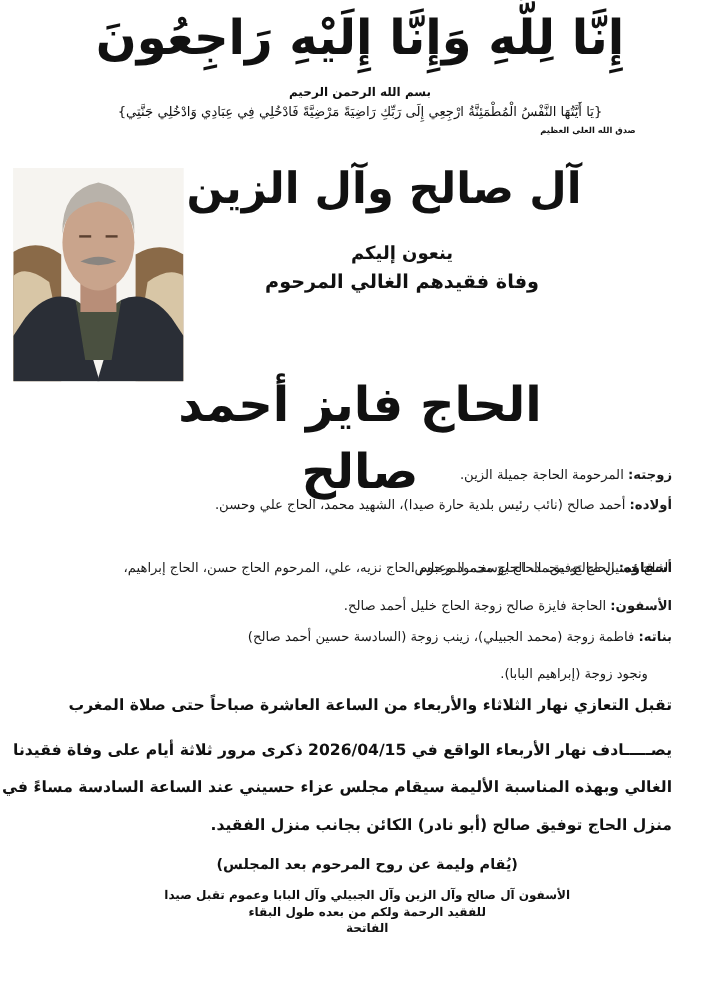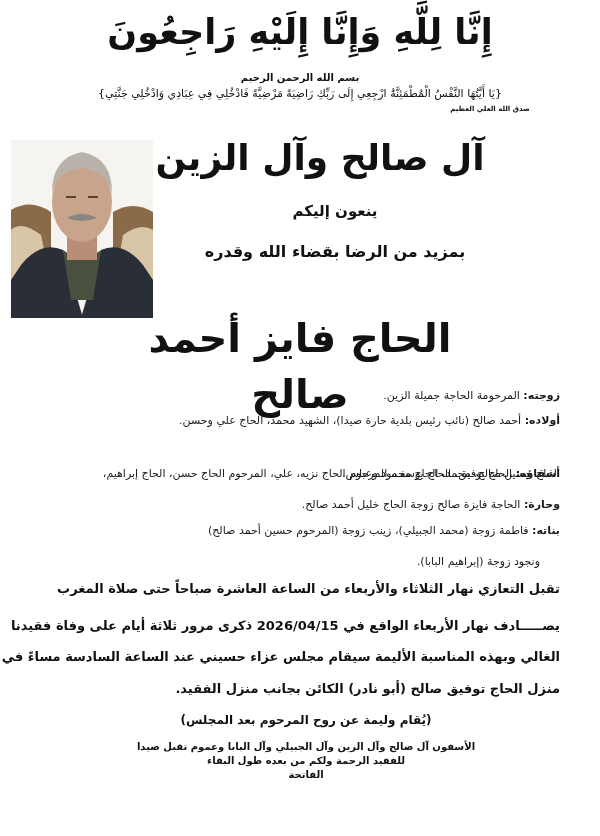--- a/index.html
+++ b/index.html
@@ -4,21 +4,21 @@
   <style>
     html, body { margin: 0; padding: 0; background: #ffffff; }
     body {
       width: 600px; height: 836px; position: relative; overflow: hidden;
       font-family: "DejaVu Sans", "Liberation Sans", sans-serif;
       color: #111111;
     }
     .abs { position: absolute; }
     .center { text-align: center; left: 0; right: 0; }
     .verse-title {
-      top: 4px; font-size: 35px; font-weight: bold; line-height: 56px;
+      top: 4px; font-size: 40px; font-weight: bold; line-height: 56px;
       letter-spacing: 1px;
     }
     .bismillah { top: 70px; font-size: 10px; font-weight: bold; line-height: 16px; }
     .quran {
       top: 86px; left: 40px; right: 40px; font-size: 11px; line-height: 16px;
       text-align: center; white-space: nowrap;
     }
     .sadaq {
       top: 103px; left: 420px; right: 40px; font-size: 7px; font-weight: bold;
       text-align: center; line-height: 12px;
@@ -86,40 +86,40 @@
 
       <rect x="55" y="56" width="10" height="2" fill="#5a4030"></rect>
       <rect x="77" y="56" width="10" height="2" fill="#5a4030"></rect>
     </svg>
   </div>
 
   <div class="abs families">آل صالح وآل الزين</div>
 
   <div class="abs announce">
     <div>ينعون إليكم</div>
-    <div class="l2">بمزيد من الرضا بقضاء الله وقدره</div>
+    <div class="l3">وفاة فقيدهم الغالي المرحوم</div>
   </div>
 
   <div class="abs deceased">الحاج فايز أحمد صالح</div>
 
   <div class="abs rel" style="top:389px;">
     <b>زوجته:</b><span> المرحومة الحاجة جميلة الزين.</span>
   </div>
   <div class="abs rel" style="top:414px;">
     <b>أولاده:</b><span> أحمد صالح (نائب رئيس بلدية حارة صيدا)، الشهيد محمد، الحاج علي وحسن.</span>
   </div>
   <div class="abs rel" style="top:467px;">
     <b>أشقاؤه:</b><span> الحاج توفيق، الحاج يوسف، المرحوم الحاج نزيه، علي، المرحوم الحاج حسن، الحاج إبراهيم،</span>
   </div>
   <div class="abs rel" style="top:467px;">الحاج حسين صالح، محمد، الحاج محمود وعباس.</div>
   <div class="abs rel" style="top:498px;">
-    <b>وحارة:</b><span> الحاجة فايزة صالح زوجة الحاج خليل أحمد صالح.</span>
+    <b>الأسفون:</b><span> الحاجة فايزة صالح زوجة الحاج خليل أحمد صالح.</span>
   </div>
   <div class="abs rel" style="top:524px;">
-    <b>بناته:</b><span> فاطمة زوجة (محمد الجبيلي)، زينب زوجة (المرحوم حسين أحمد صالح)</span>
+    <b>بناته:</b><span> فاطمة زوجة (محمد الجبيلي)، زينب زوجة (السادسة حسين أحمد صالح)</span>
   </div>
   <div class="abs rel" style="top:555px; right:60px;">ونجود زوجة (إبراهيم البابا).</div>
 
   <div class="abs bold-line" style="top:580px;">تقبل التعازي نهار الثلاثاء والأربعاء من الساعة العاشرة صباحاً حتى صلاة المغرب</div>
   <div class="abs bold-line" style="top:617px;">يصـــــادف نهار الأربعاء الواقع في 2026/04/15 ذكرى مرور ثلاثة أيام على وفاة فقيدنا</div>
   <div class="abs bold-line" style="top:648px;">الغالي وبهذه المناسبة الأليمة سيقام مجلس عزاء حسيني عند الساعة السادسة مساءً   في</div>
   <div class="abs bold-line" style="top:680px;">منزل الحاج توفيق صالح (أبو نادر) الكائن بجانب منزل الفقيد.</div>
 
   <div class="abs center center-bold" style="top:711px; font-size:12px; line-height:18px;">(يُقام وليمة عن روح المرحوم بعد المجلس)</div>
   <div class="abs center center-bold" style="top:740px; font-size:10px; line-height:14px;">الأسفون آل صالح وآل الزين وآل الجبيلي وآل البابا وعموم تقبل صيدا</div>

